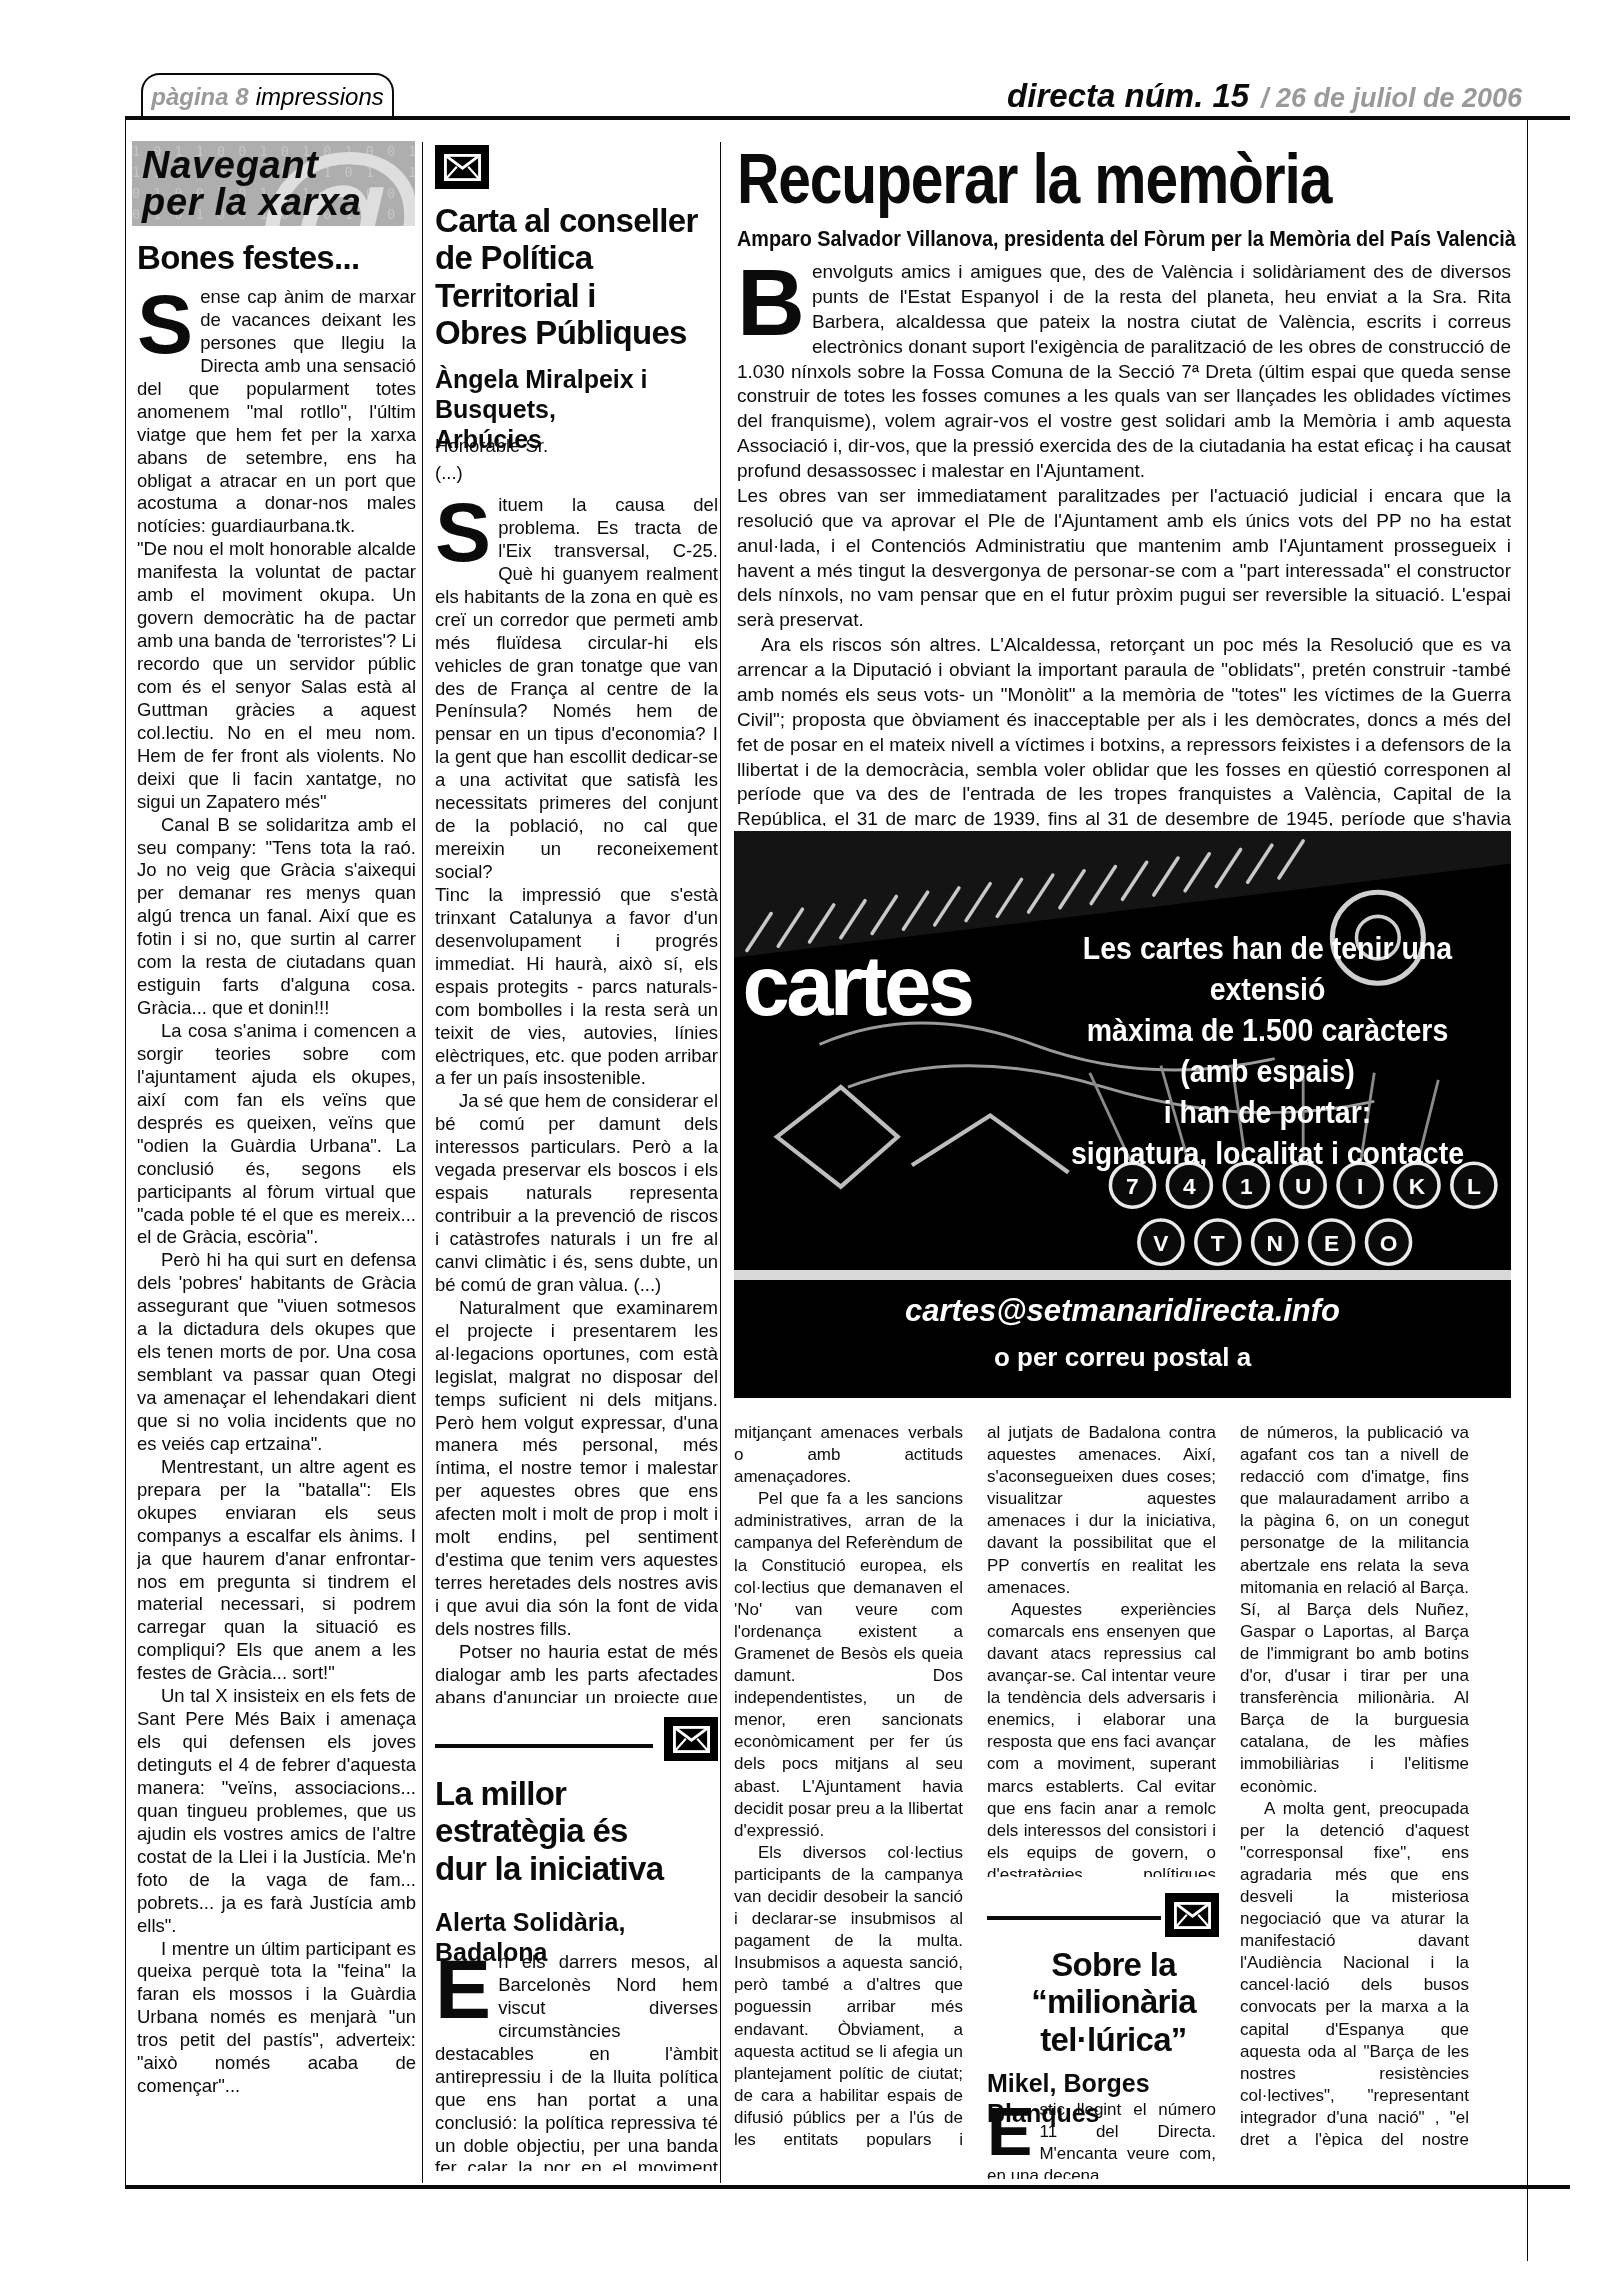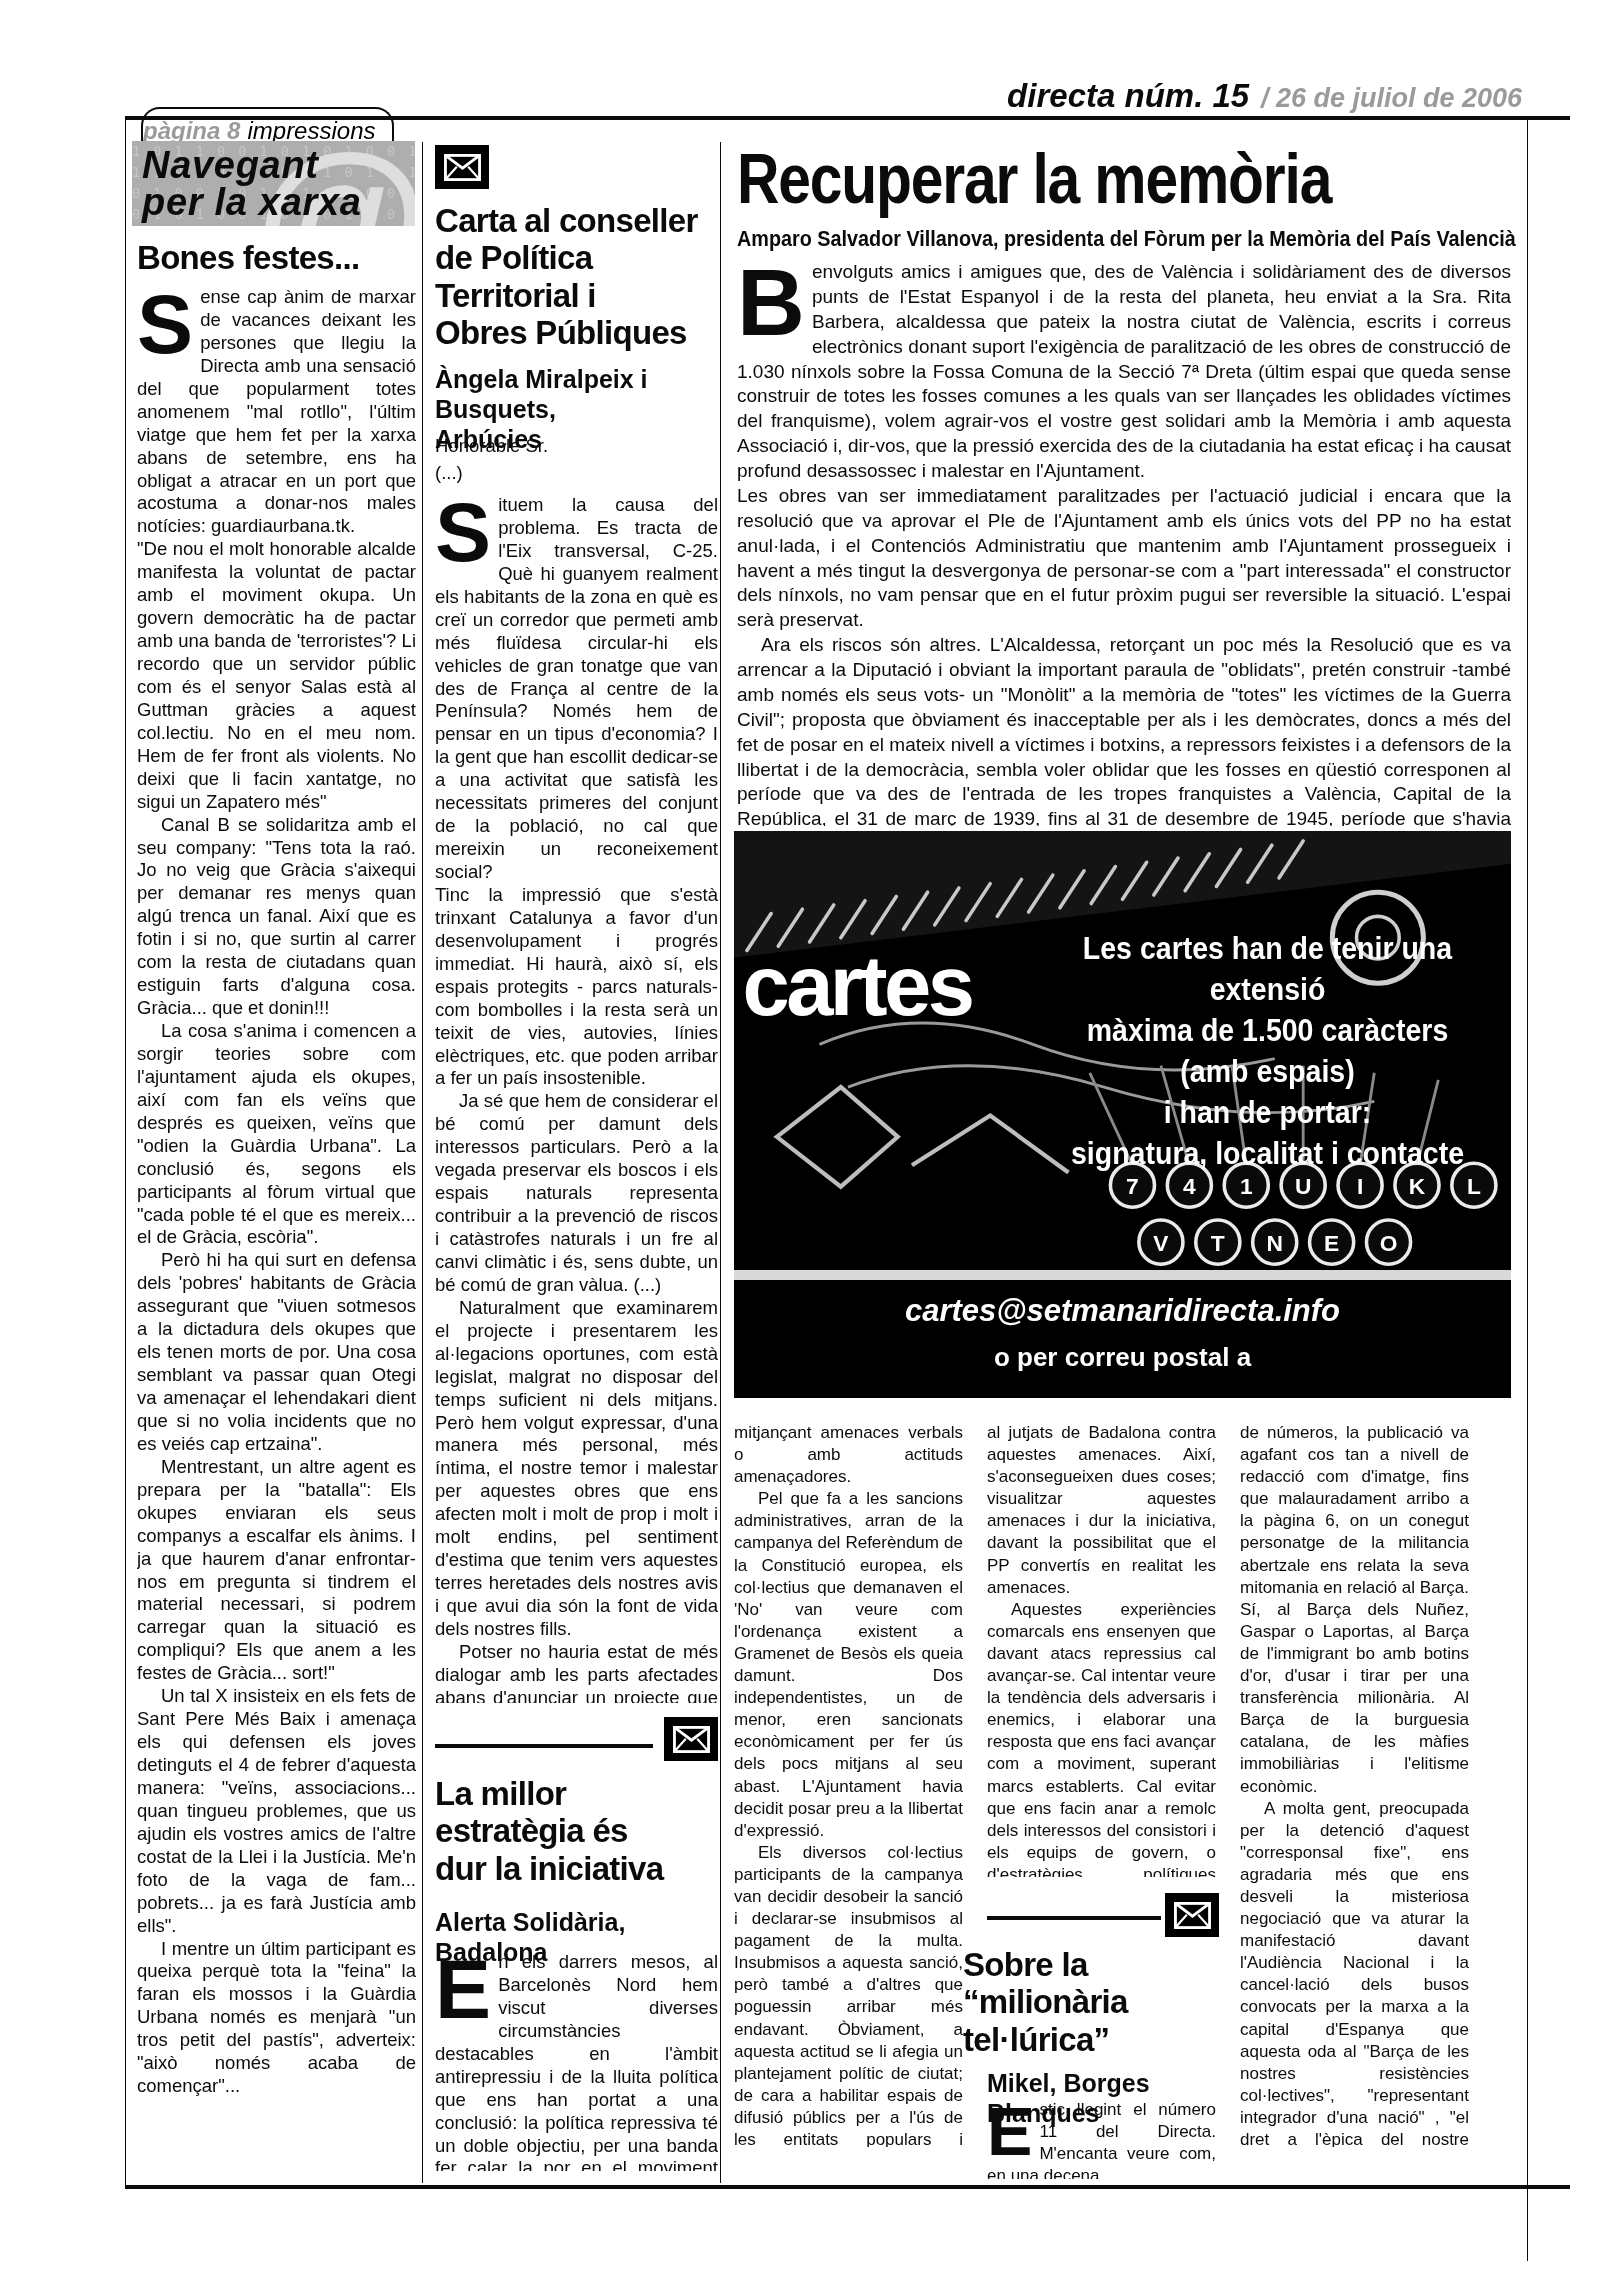--- a/index.html
+++ b/index.html
@@ -4,21 +4,21 @@
 <style>
   html,body{margin:0;padding:0;background:#e8e8e8;}
   .page{position:relative;width:1623px;height:2295px;background:#ffffff;color:#0b0b0b;
         font-family:"Liberation Sans",sans-serif;overflow:hidden;}
   .abs{position:absolute;}
   .hline{background:#0b0b0b;}
   .vline{background:#0b0b0b;}
 
   
   .tab{border:2.1px solid #0b0b0b;border-bottom:none;border-radius:18.5px 18.5px 0 0;
-       display:flex;align-items:center;background:#fff;margin-top:34px;}
+       display:flex;align-items:center;justify-content:center;background:#fff;}
   .tab .t1{color:#9a9a9a;font-weight:bold;font-style:italic;font-size:24px;margin-right:7.1px;}
   .tab .t2{color:#000000;font-weight:normal;font-style:italic;font-size:24px;}
   .brand{text-align:right;white-space:nowrap;}
   .brand .b1{font-weight:bold;font-style:italic;font-size:33px;color:#0b0b0b;}
   .brand .b2{font-weight:bold;font-style:italic;font-size:27px;color:#9a9a9a;margin-left:8.5px;}
 
   
   .navbox{background:#aeaeae;overflow:hidden;}
   .binary{position:absolute;left:0;top:0;width:110%;height:100%;color:#c9c9c9;
           font-family:"DejaVu Sans Mono",monospace;font-size:13.5px;line-height:1.55;
@@ -273,21 +273,21 @@
   </div>
 
   <div class="abs hline" style="left:987px;top:1916px;width:174px;height:4.3px;"></div>
   <div class="abs envbox" style="left:1165px;top:1893px;">
     <svg width="37" height="27" viewBox="0 0 52 38">
       <rect x="2" y="2" width="48" height="34" fill="none" stroke="#ffffff" stroke-width="4"></rect>
       <path d="M2 2 L26 20 L50 2" fill="none" stroke="#ffffff" stroke-width="4"></path>
       <path d="M2 36 L18 18 M50 36 L34 18" fill="none" stroke="#ffffff" stroke-width="3"></path>
     </svg>
   </div>
-  <div class="abs h-col" style="left:963px;top:1946px;width:235px;">
+  <div class="abs h-col" style="left:996px;top:1946px;width:235px;text-align:center;">
     <div>Sobre la</div>
     <div>“milionària</div>
     <div>tel·lúrica”</div>
   </div>
   <div class="abs byline" style="left:987px;top:2068px;width:235px;">Mikel, Borges Blanques</div>
   <div class="abs flow cb" style="left:987px;top:2099px;width:229px;height:80px;overflow:hidden;">
     <p class="lead"><span class="dropcap" style="font-size:68px;">E</span><span>stic llegint el número 11 del Directa. M'encanta veure com, en una decena</span></p>
   </div>
 
   <div class="abs flow cb" style="left:1240px;top:1422px;width:229px;height:725px;overflow:hidden;">

